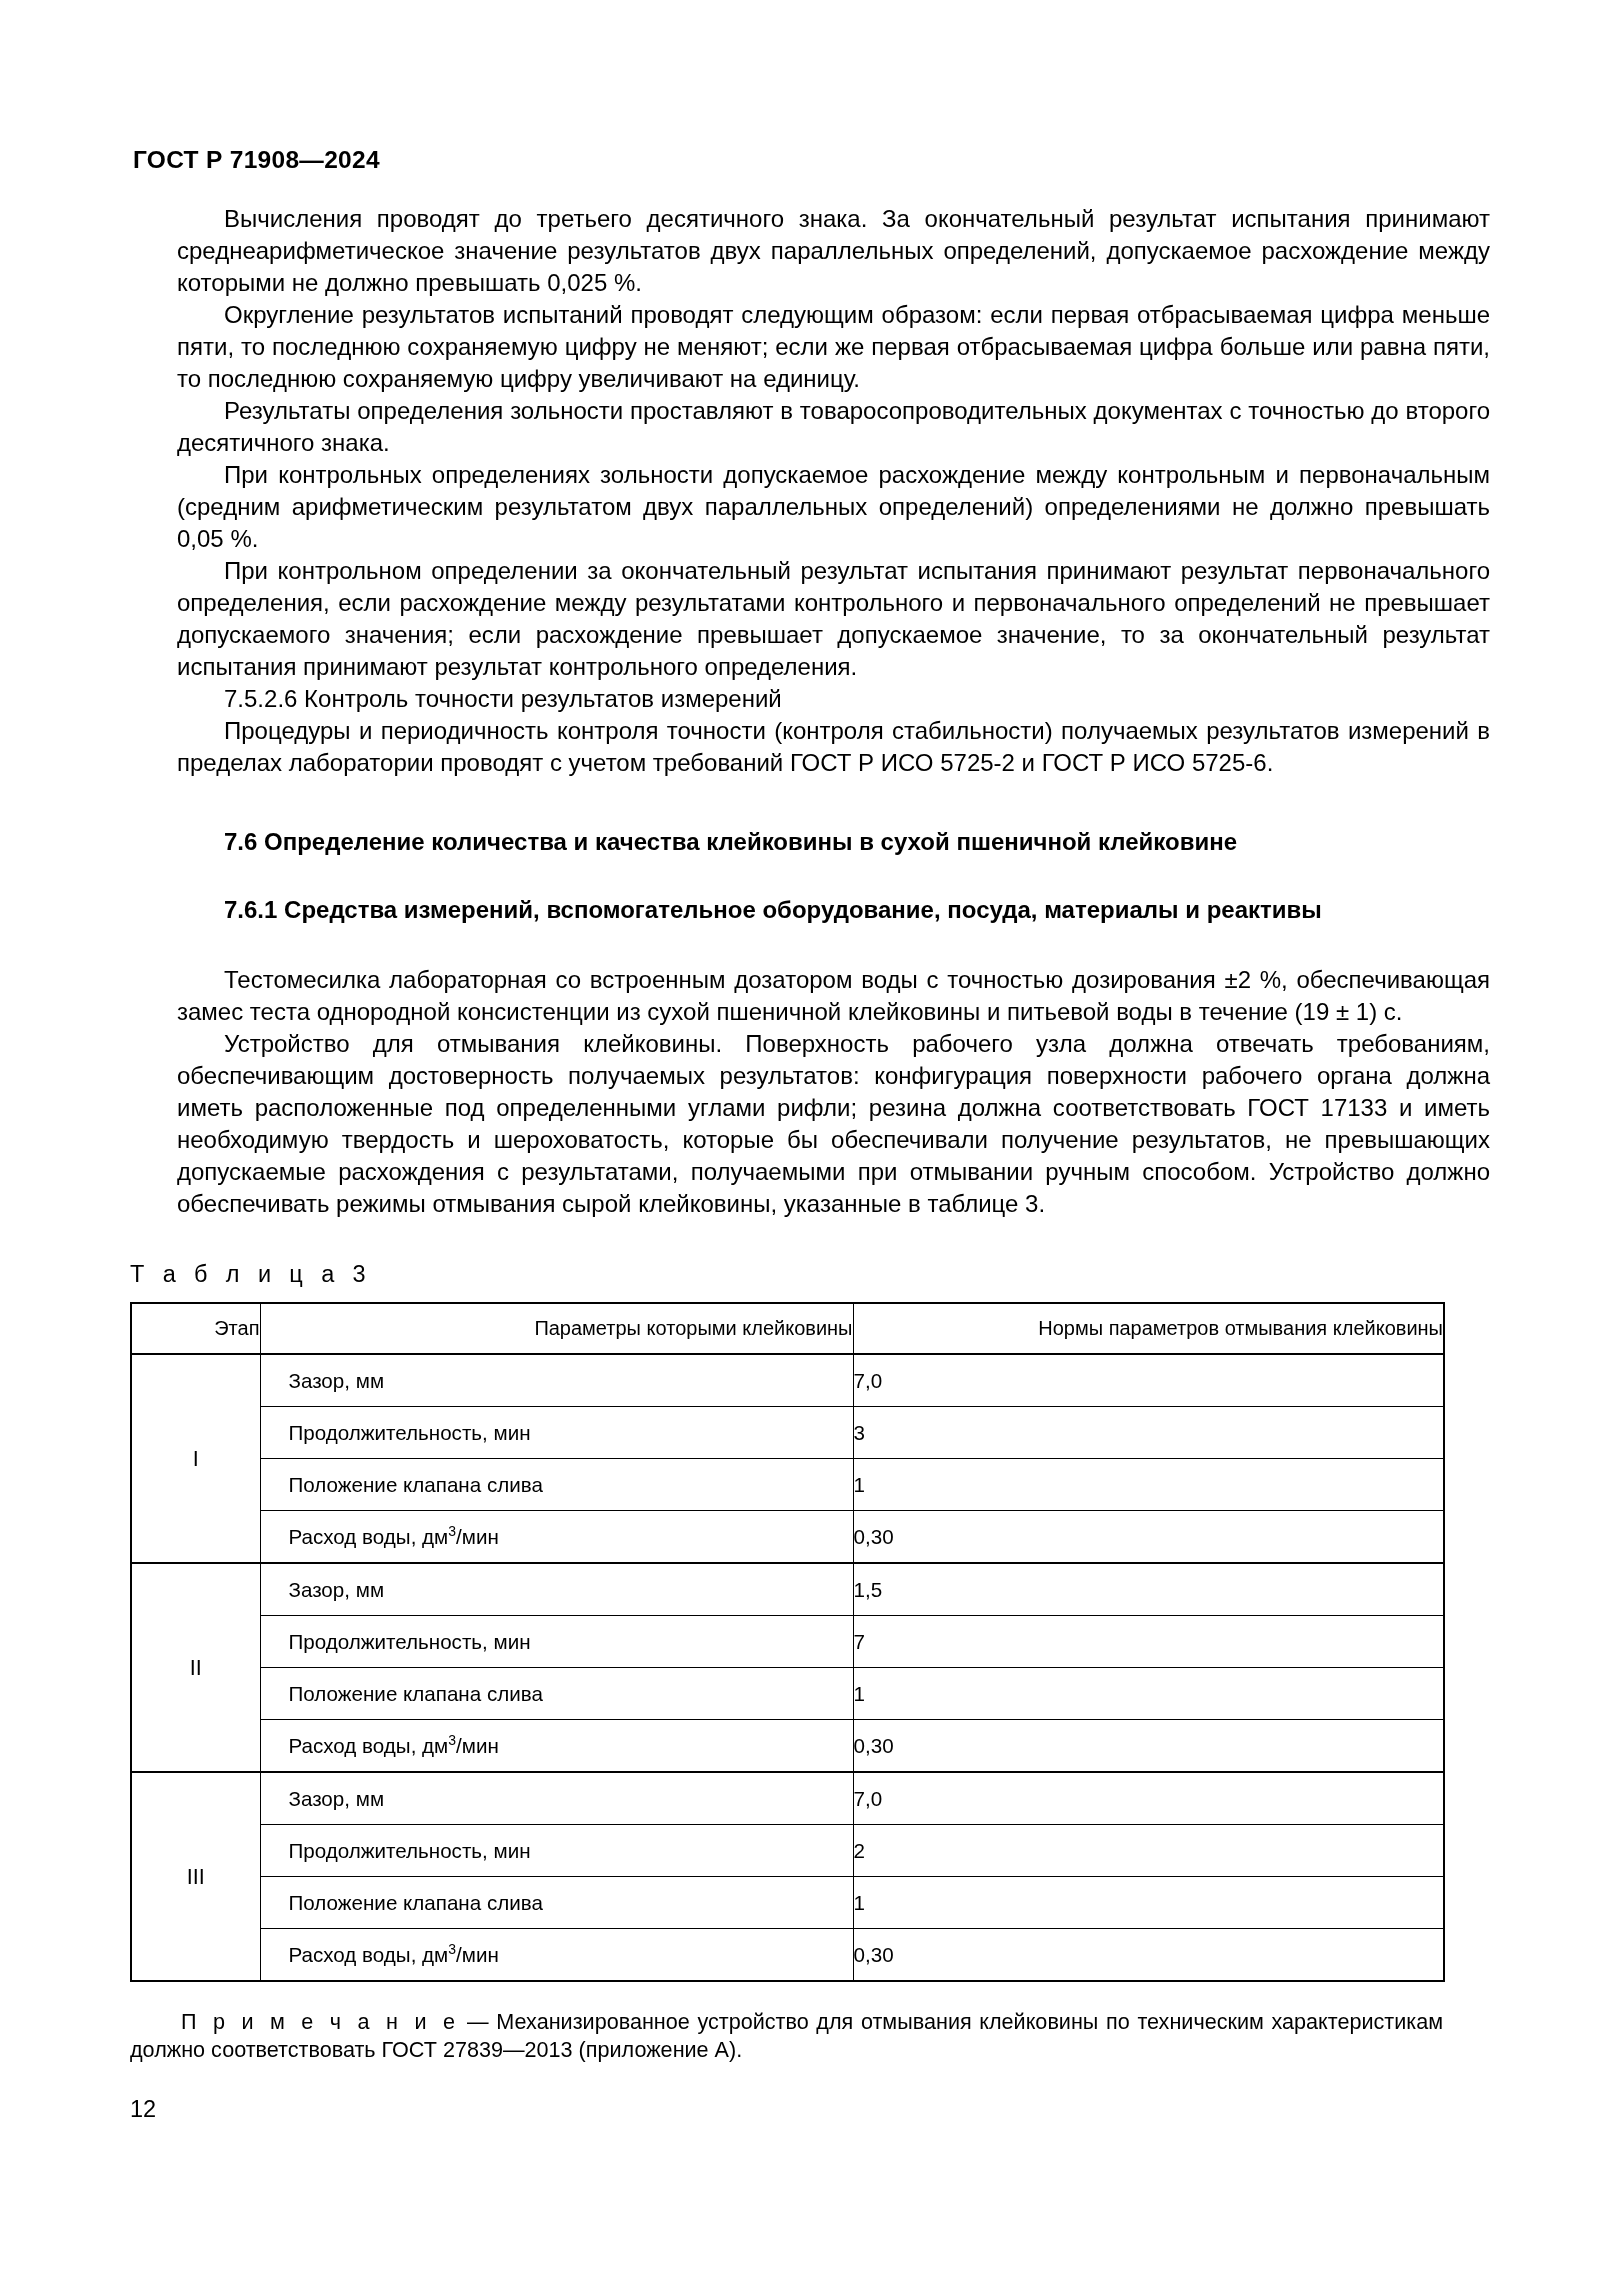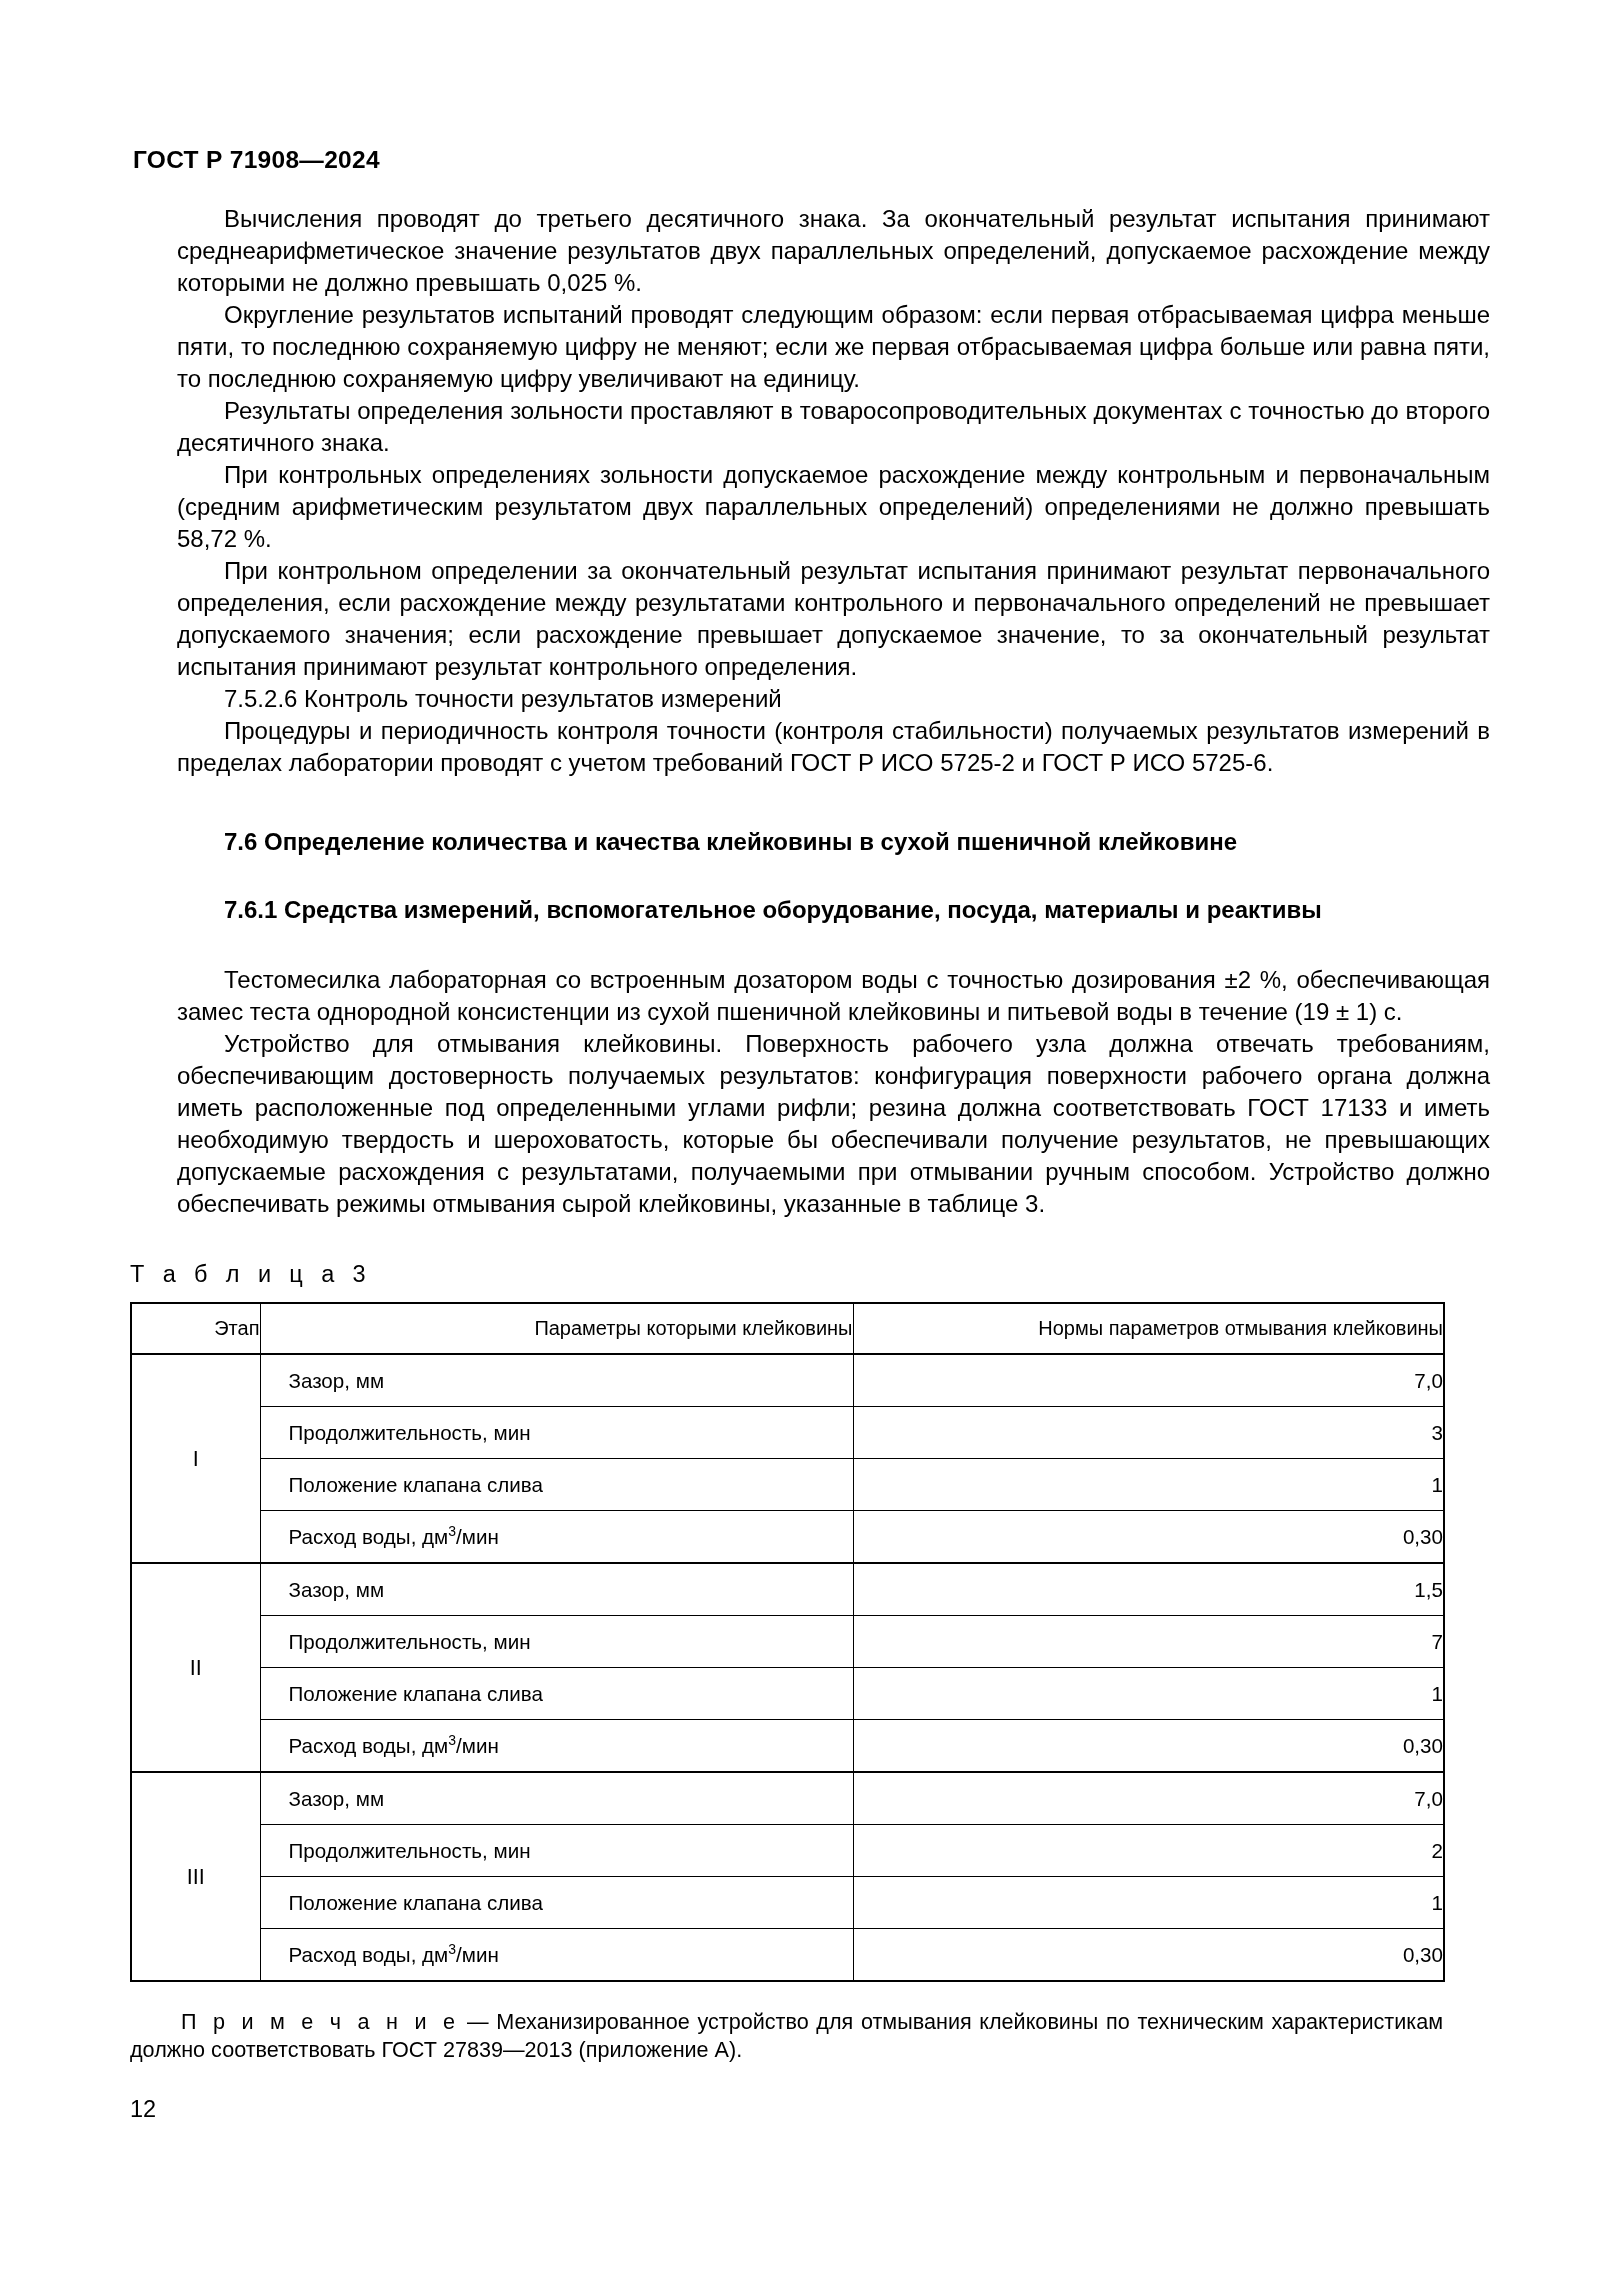--- a/index.html
+++ b/index.html
@@ -98,21 +98,21 @@
     border-left-width: 2.5px;
     border-top-width: 2.5px;
     border-bottom-width: 2.5px;
   }
   table.t3 td.param-cell {
     text-align: left;
     padding-left: 28px;
     height: 51px;
   }
   table.t3 td.norm-cell {
-    text-align: right;
+    text-align: left;
     border-right-width: 2.5px;
     margin-left: 44px;
   }
   table.t3 tr.grp-first td.param-cell,
   table.t3 tr.grp-first td.norm-cell { border-top-width: 2.5px; }
   table.t3 tr.grp-last td.param-cell,
   table.t3 tr.grp-last td.norm-cell { border-bottom-width: 2.5px; }
 
   sup { font-size: 0.68em; vertical-align: super; line-height: 0; }
 
@@ -140,21 +140,21 @@
 <div class="page">
 
   <div class="content">
 
     <div class="doc-header">ГОСТ Р 71908—2024</div>
 
     <div class="para-block">
       <p class="body-text indent">Вычисления проводят до третьего десятичного знака. За окончательный результат испытания принимают среднеарифметическое значение результатов двух параллельных определений, допускаемое расхождение между которыми не должно превышать 0,025 %.</p>
       <p class="body-text indent">Округление результатов испытаний проводят следующим образом: если первая отбрасываемая цифра меньше пяти, то последнюю сохраняемую цифру не меняют; если же первая отбрасываемая цифра больше или равна пяти, то последнюю сохраняемую цифру увеличивают на единицу.</p>
       <p class="body-text indent">Результаты определения зольности проставляют в товаросопроводительных документах с точностью до второго десятичного знака.</p>
-      <p class="body-text indent">При контрольных определениях зольности допускаемое расхождение между контрольным и первоначальным (средним арифметическим результатом двух параллельных определений) определениями не должно превышать 58,72 %.</p>
+      <p class="body-text indent">При контрольных определениях зольности допускаемое расхождение между контрольным и первоначальным (средним арифметическим результатом двух параллельных определений) определениями не должно превышать 0,05 %.</p>
       <p class="body-text indent">При контрольном определении за окончательный результат испытания принимают результат первоначального определения, если расхождение между результатами контрольного и первоначального определений не превышает допускаемого значения; если расхождение превышает допускаемое значение, то за окончательный результат испытания принимают результат контрольного определения.</p>
       <p class="body-text indent">7.5.2.6 Контроль точности результатов измерений</p>
       <p class="body-text indent">Процедуры и периодичность контроля точности (контроля стабильности) получаемых результатов измерений в пределах лаборатории проводят с учетом требований ГОСТ Р ИСО 5725-2 и ГОСТ Р ИСО 5725-6.</p>
     </div>
 
     <p class="heading-bold gap-before-h1">7.6 Определение количества и качества клейковины в сухой пшеничной клейковине</p>
 
     <p class="heading-bold gap-before-h2">7.6.1 Средства измерений, вспомогательное оборудование, посуда, материалы и реактивы</p>
 
     <div class="gap-after-h2">

